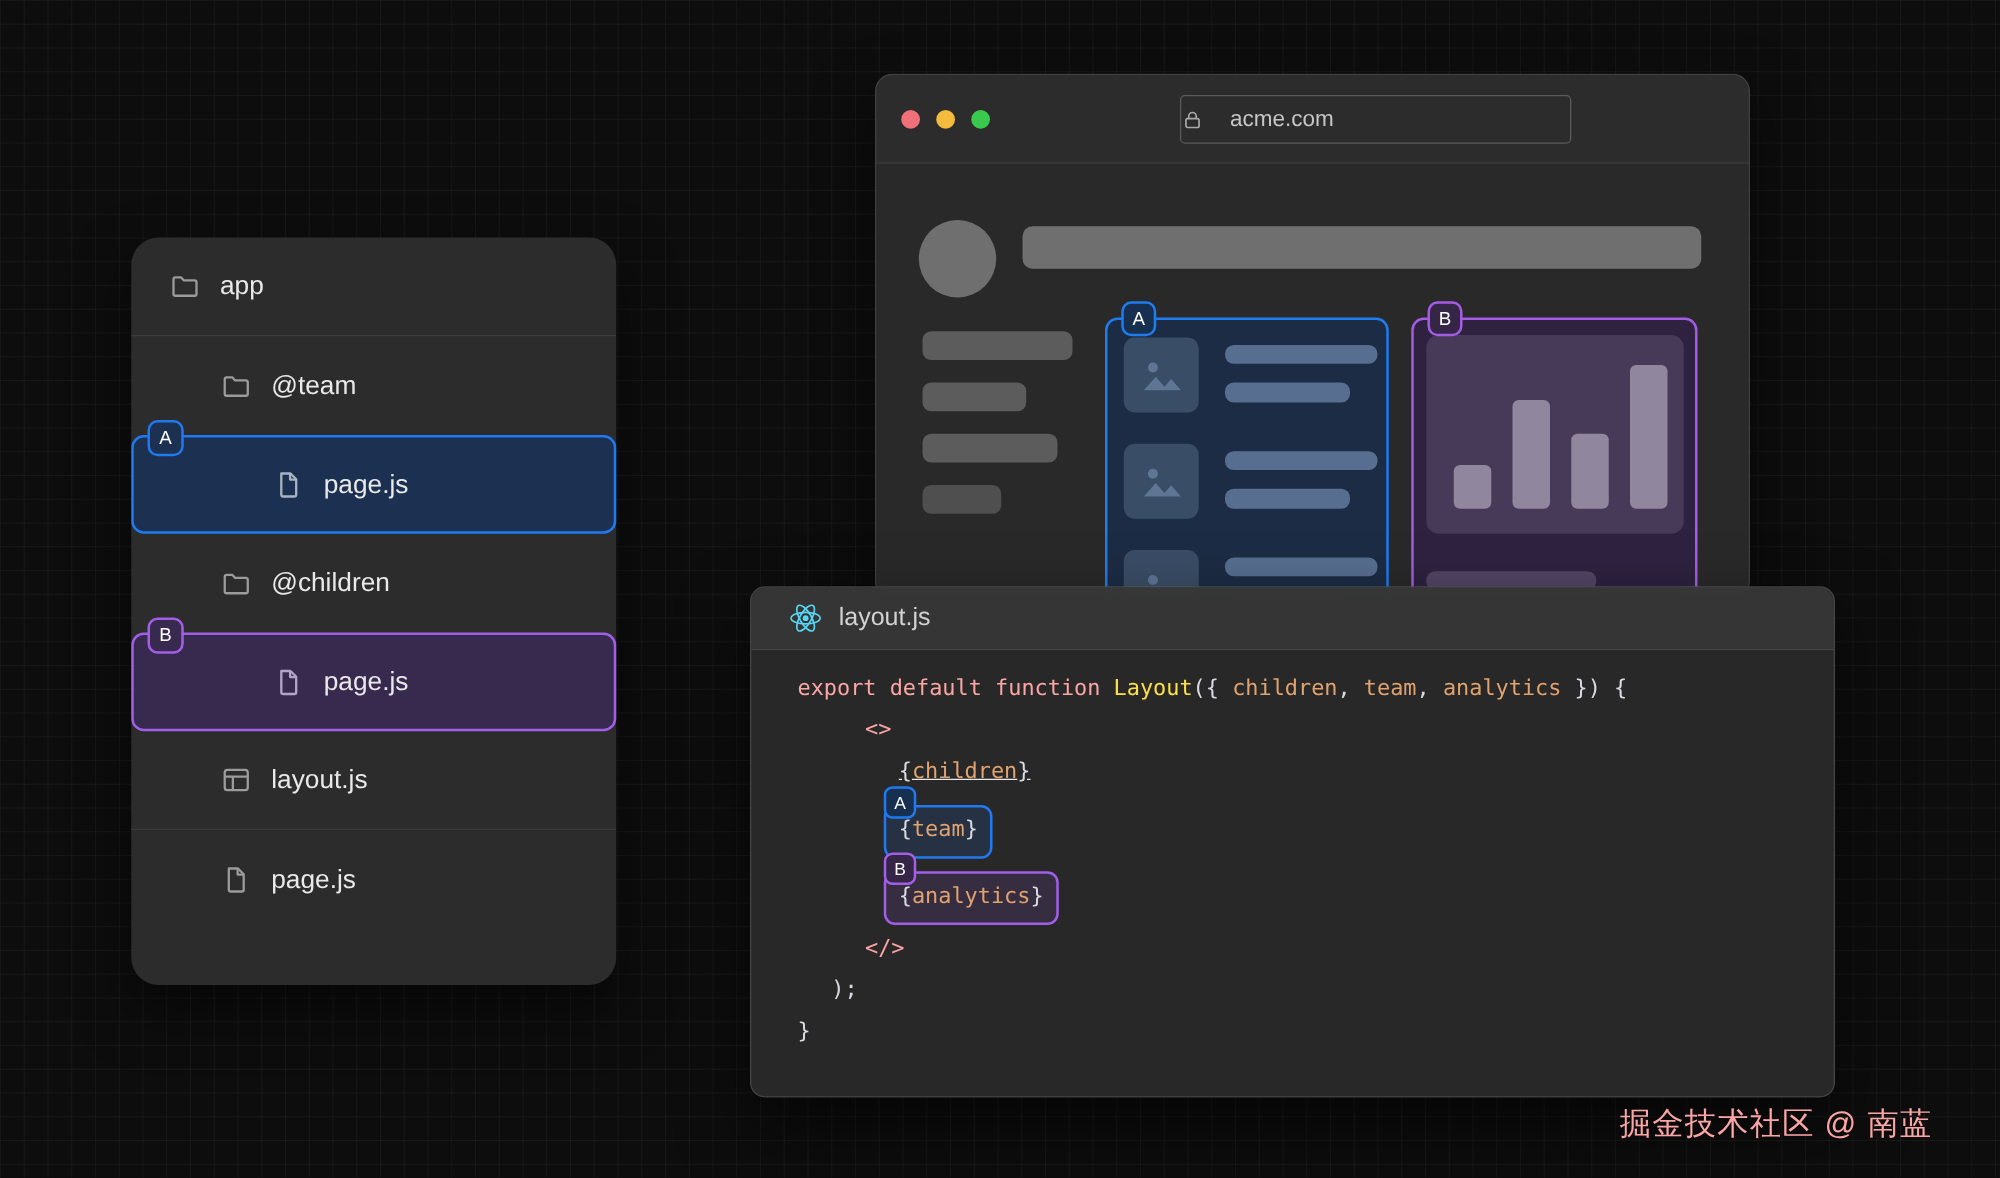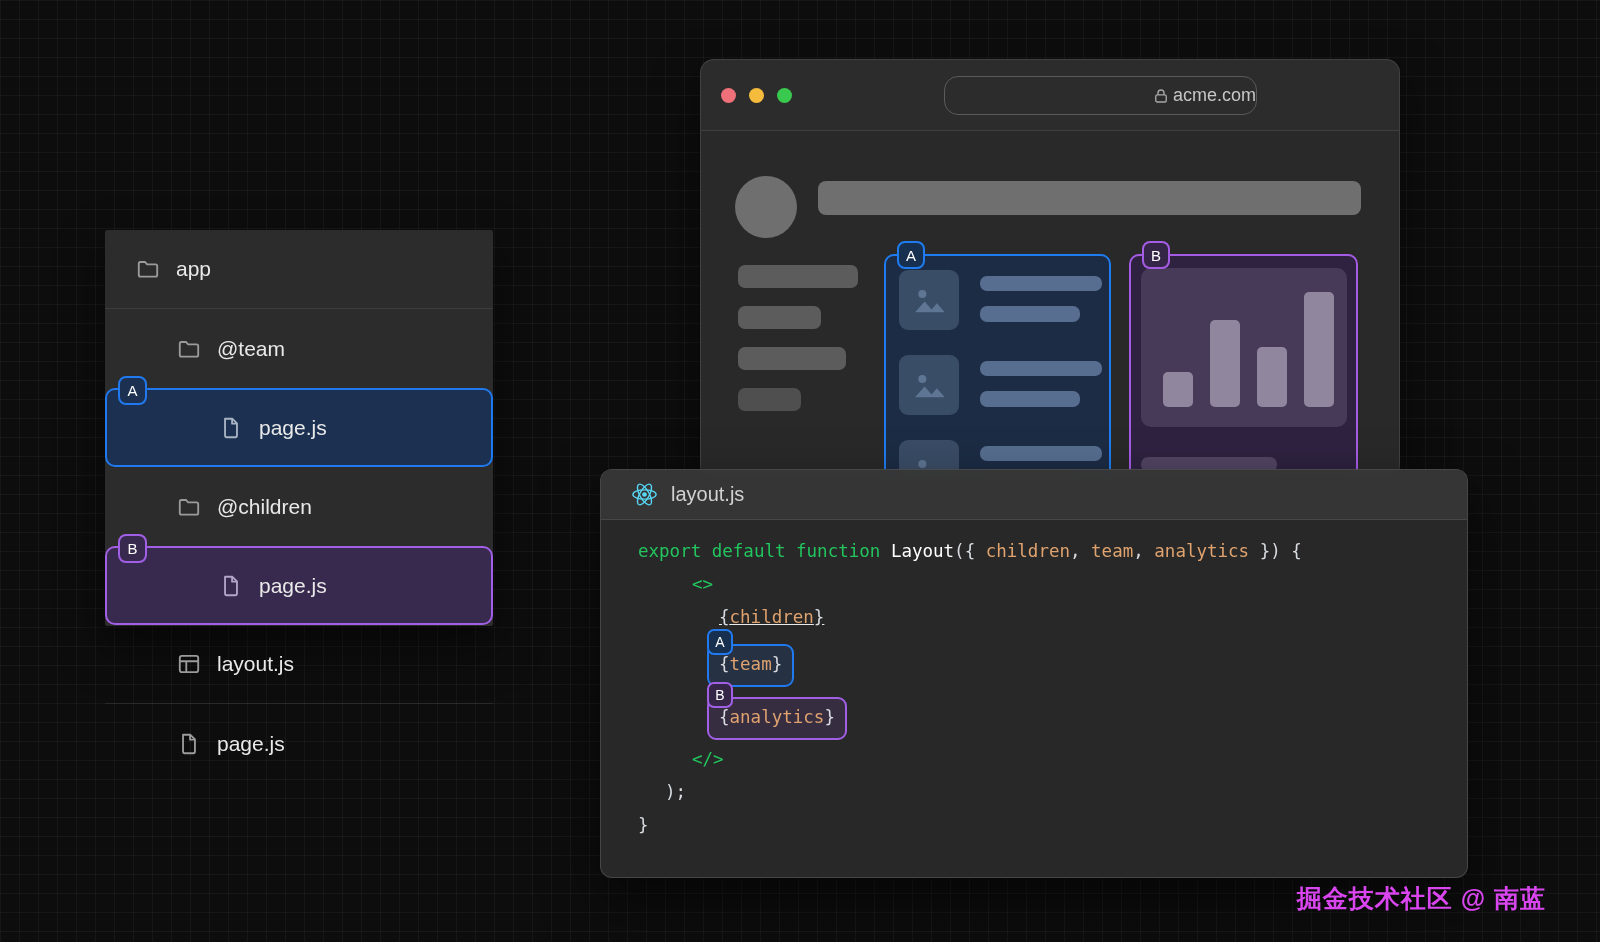--- a/index.html
+++ b/index.html
@@ -10,24 +10,23 @@
     background-color:#0d0d0d;
     background-image:
       linear-gradient(rgba(255,255,255,0.045) 1px, transparent 1px),
       linear-gradient(90deg, rgba(255,255,255,0.045) 1px, transparent 1px);
     background-size:19px 19px;
     color:#eaeaea;
   }
 
   
   .file-tree {
-    position:absolute; left:105px; top:190px; width:388px; height:396px;
-    background:#2c2c2c; border-radius:2px;
+    position:absolute; left:105px; top:190px; width:388px; height:598px;
+    background:#2c2c2c; border-radius:22px;
     box-shadow:0 20px 45px rgba(0,0,0,0.5);
-    margin-top:40px;
   }
   .tree-row {
     position:relative; display:flex; align-items:center;
     height:79px; font-size:21px; color:#e9e9e9;
   }
   .tree-row .tree-icon { width:26px; height:26px; margin-right:15px; flex:0 0 auto; display:block; }
   .tree-row .tree-icon svg { width:26px; height:26px; display:block; }
   .lvl0 { padding-left:30px; }
   .lvl1 { padding-left:71px; }
   .lvl2 { padding-left:111px; }
@@ -51,22 +50,22 @@
   }
   .browser-header {
     position:relative; height:71px; border-bottom:1px solid rgba(255,255,255,0.09);
   }
   .traffic { position:absolute; top:28px; width:15px; height:15px; border-radius:50%; }
   .t-red    { left:20px; background:#f0707a; }
   .t-yellow { left:48px; background:#f5bb3d; }
   .t-green  { left:76px; background:#3ac94f; }
   .url-bar {
     position:absolute; left:243px; top:16px; width:313px; height:39px;
-    border:1.5px solid #5a5a5a; border-radius:14px;
-    display:flex; align-items:center; justify-content:flex-end; gap:3px;
+    border:1.5px solid #5a5a5a; border-radius:4px;
+    display:flex; align-items:center; justify-content:flex-start; gap:21px;
     color:#c6c6c6; font-size:18px;
   }
   .url-bar svg { width:18px; height:18px; display:block; }
   .browser-body { position:relative; height:349px; background:#292929; }
   .avatar { position:absolute; left:34px; top:45px; width:62px; height:62px; border-radius:50%; background:#6f6f6f; }
   .topbar { position:absolute; left:117px; top:50px; width:543px; height:34px; border-radius:8px; background:#6f6f6f; }
   .sbar { position:absolute; left:37px; height:23px; border-radius:7px; background:#5c5c5c; }
   .sbar1 { top:134px; width:120px; }
   .sbar2 { top:175px; width:83px; }
   .sbar3 { top:216px; width:108px; }
@@ -110,41 +109,41 @@
   .editor-header {
     height:50px; display:flex; align-items:center; padding-left:30px;
     background:rgba(90,90,90,0.28); border-bottom:1px solid rgba(255,255,255,0.09);
     border-radius:12px 12px 0 0;
   }
   .editor-header svg { width:27px; height:27px; display:block; }
   .editor-title { margin-left:13px; font-size:20px; color:#d2d2d2; }
   .code { padding:15px 0 0 37px; font-family:"DejaVu Sans Mono", monospace; font-size:17.5px; }
   .code-line { line-height:33px; white-space:pre; position:relative; }
   .boxed { margin:10px 0 3px; }
-  .tok-kw { color:#22c55e; }
-  .tok-fn { color:#ffffff; }
+  .tok-kw { color:#fca5a5; }
+  .tok-fn { color:#fde047; }
   .tok-pr { color:#e0a36f; }
   .tok-pl { color:#d8dbe0; }
   .code-box {
     position:relative; display:inline-block; border-radius:9px;
     padding:2px 10px 4px; margin-left:-12px;
   }
   .box-a { border:2.5px solid #2079ee; background:rgba(32,100,220,0.16); }
   .box-b { border:2.5px solid #a15fe6; background:rgba(150,80,220,0.14); }
   .code-badge {
     position:absolute; top:-17px; left:-2px; width:26px; height:26px;
     border-radius:7px; display:flex; align-items:center; justify-content:center;
     font-family:"Liberation Sans", sans-serif; font-size:14px; color:#fff; z-index:2;
   }
   .box-a .code-badge { background:#173050; border:2.5px solid #2079ee; }
   .box-b .code-badge { background:#352648; border:2.5px solid #a15fe6; }
 
   .watermark {
     position:absolute; right:54px; top:882px; z-index:3;
-    font-size:25px; color:#d946ef; letter-spacing:1px;font-weight:bold;
+    font-size:25px; color:#fca5a5; letter-spacing:1px;
   }
 </style>
 </head>
 <body>
 
 <div class="file-tree">
 
   <div class="tree-row lvl0 divider">
     <span class="tree-icon">
       <svg viewBox="0 0 24 24" fill="none" stroke="#9b9b9b" stroke-width="1.7" stroke-linejoin="round">

